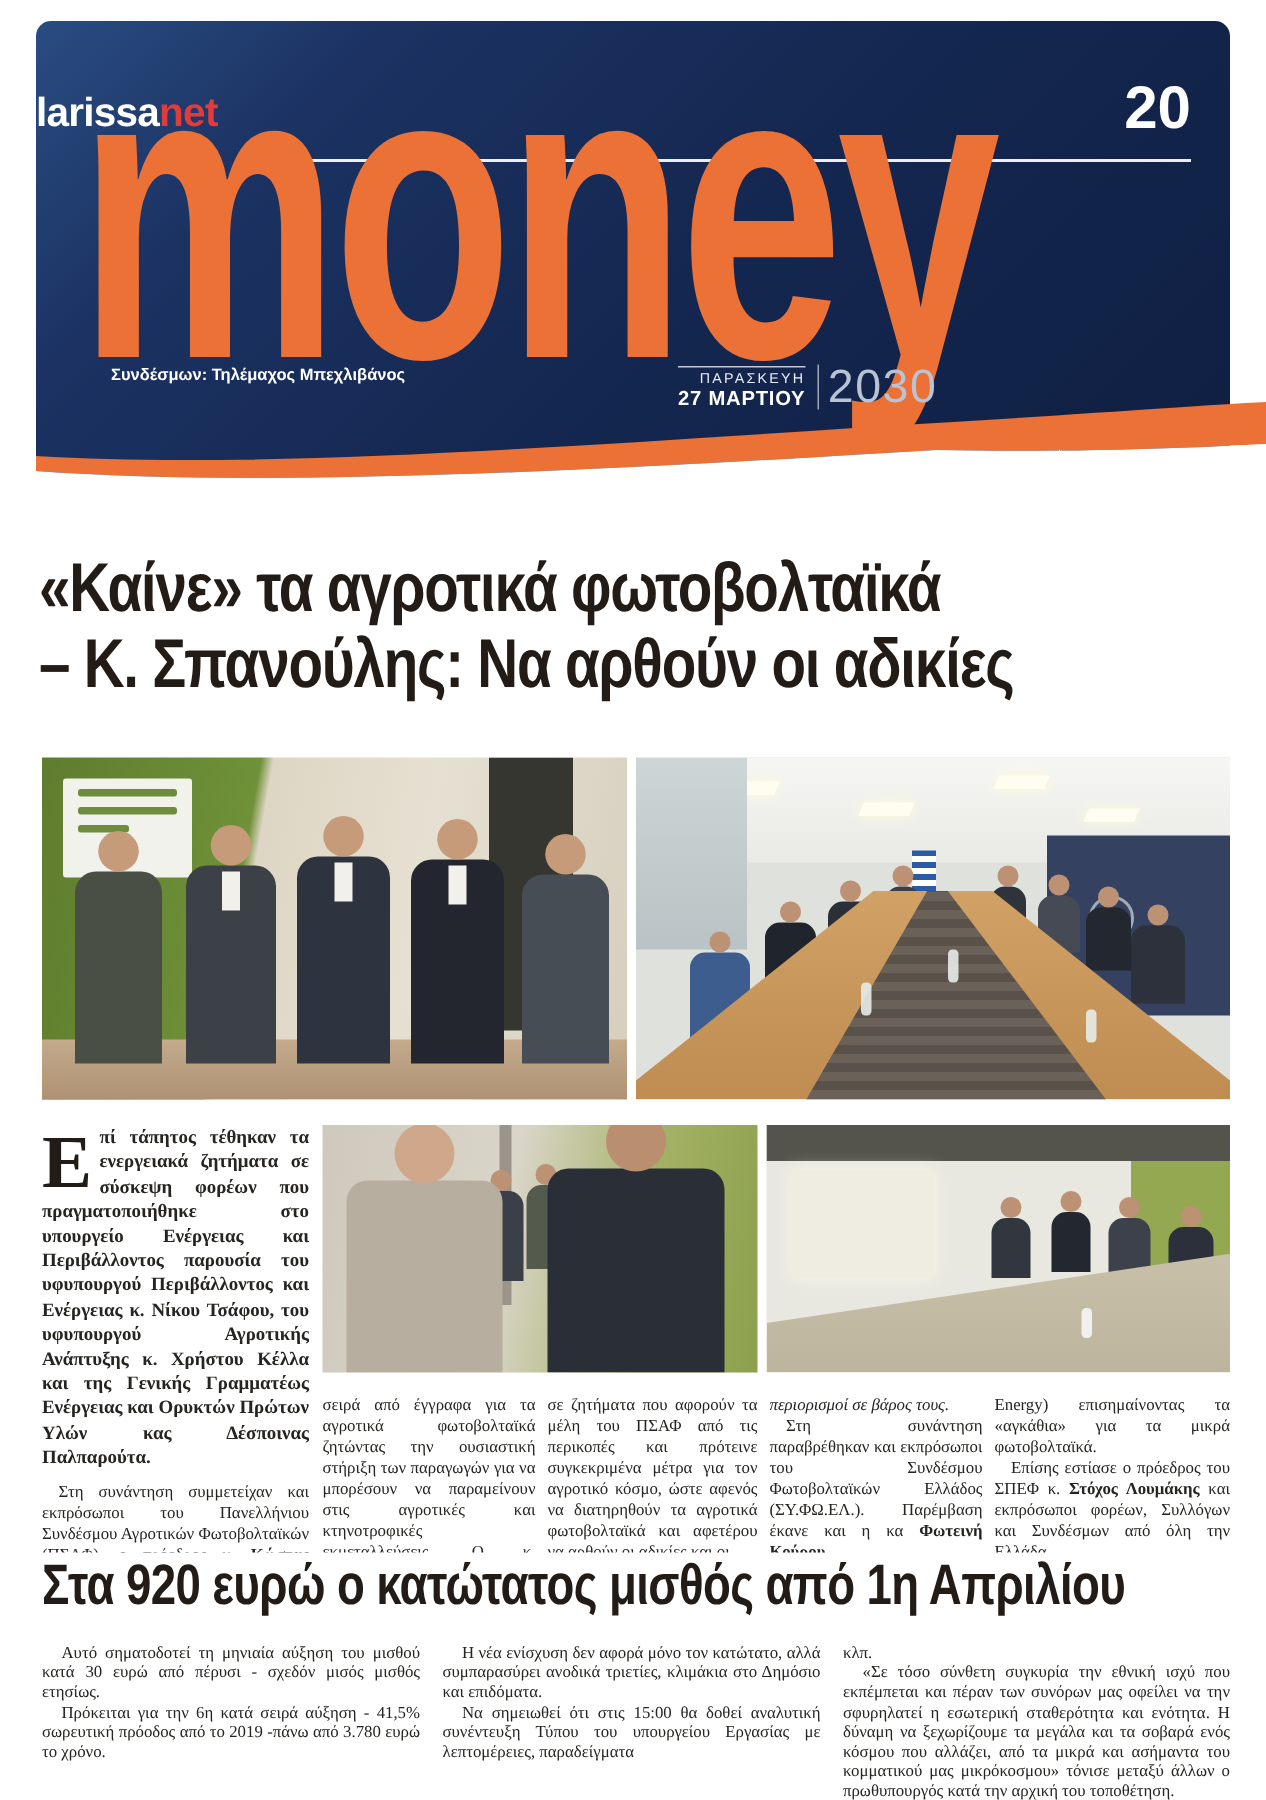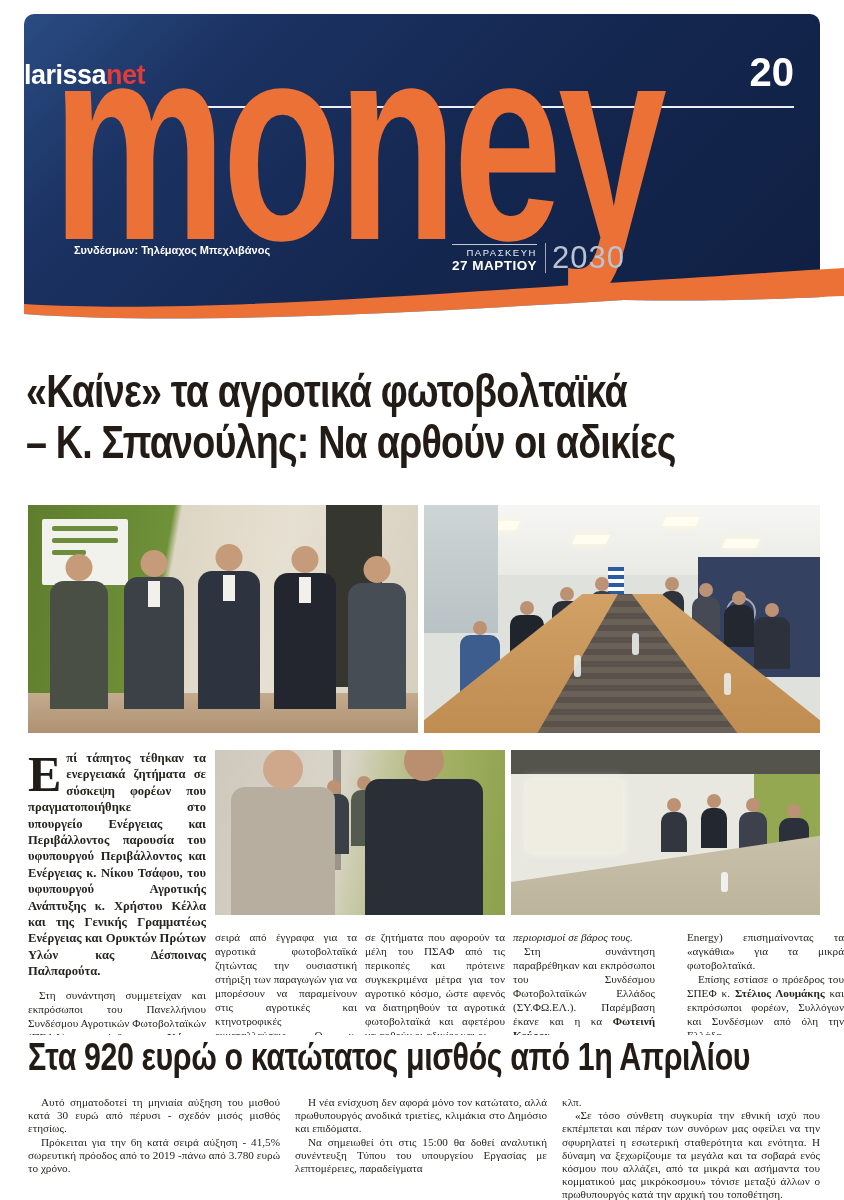--- a/index.html
+++ b/index.html
@@ -240,33 +240,33 @@
 
   <div class="col" style="left:365px;top:930px;width:140px;height:105px;overflow:hidden;">
     <p>σε ζητήματα που αφορούν τα μέλη του ΠΣΑΦ από τις περικοπές και πρότεινε συγκεκριμένα μέτρα για τον αγροτικό κόσμο, ώστε αφενός να διατηρηθούν τα αγροτικά φωτοβολταϊκά και αφετέρου να αρθούν οι αδικίες και οι</p>
   </div>
 
   <div class="col" style="left:513px;top:930px;width:142px;height:105px;overflow:hidden;">
     <p style="margin-bottom:0;font-style:italic;">περιορισμοί σε βάρος τους.</p>
     <p class="ind"><span>Στη συνάντηση παραβρέθηκαν και εκπρόσωποι του Συνδέσμου Φωτοβολταϊκών Ελλάδος (ΣΥ.ΦΩ.ΕΛ.). Παρέμβαση έκανε και η κα </span><span class="bname">Φωτεινή Κούρου</span></p>
   </div>
 
-  <div class="col" style="left:663px;top:930px;width:157px;height:105px;overflow:hidden;margin-left:24px;">
+  <div class="col" style="left:663px;top:930px;width:157px;height:105px;overflow:hidden;">
     <p style="margin-bottom:0;">Energy) επισημαίνοντας τα «αγκάθια» για τα μικρά φωτοβολταϊκά.</p>
-    <p class="ind"><span>Επίσης εστίασε ο πρόεδρος του ΣΠΕΦ κ. </span><span class="bname">Στέλιος Λουμάκης</span><span> και εκπρόσωποι φορέων, Συλλόγων και Συνδέσμων από όλη την Ελλάδα.</span></p>
+    <p class="ind"><span>Επίσης εστίασε ο πρόεδρος του ΣΠΕΦ κ. </span><span class="bname">Στόχος Λουμάκης</span><span> και εκπρόσωποι φορέων, Συλλόγων και Συνδέσμων από όλη την Ελλάδα.</span></p>
   </div>
 
   <div class="headline2">Στα 920 ευρώ ο κατώτατος μισθός από 1η Απριλίου</div>
 
   <div class="bsec" style="left:28px;width:252px;">
     <p>Αυτό σηματοδοτεί τη μηνιαία αύξηση του μισθού κατά 30 ευρώ από πέρυσι - σχεδόν μισός μισθός ετησίως.</p>
     <p>Πρόκειται για την 6η κατά σειρά αύξηση - 41,5% σωρευτική πρόοδος από το 2019 -πάνω από 3.780 ευρώ το χρόνο.</p>
   </div>
   <div class="bsec" style="left:295px;width:252px;">
-    <p>Η νέα ενίσχυση δεν αφορά μόνο τον κατώτατο, αλλά πρωθυπουργός ανοδικά τριετίες, κλιμάκια στο Δημόσιο και επιδόματα.</p>
+    <p>Η νέα ενίσχυση δεν αφορά μόνο τον κατώτατο, αλλά συμπαρασύρει ανοδικά τριετίες, κλιμάκια στο Δημόσιο και επιδόματα.</p>
     <p>Να σημειωθεί ότι στις 15:00 θα δοθεί αναλυτική συνέντευξη Τύπου του υπουργείου Εργασίας με λεπτομέρειες, παραδείγματα</p>
   </div>
   <div class="bsec" style="left:562px;width:258px;">
     <p style="text-indent:0;">κλπ.</p>
     <p>«Σε τόσο σύνθετη συγκυρία την εθνική ισχύ που εκπέμπεται και πέραν των συνόρων μας οφείλει να την σφυρηλατεί η εσωτερική σταθερότητα και ενότητα. Η δύναμη να ξεχωρίζουμε τα μεγάλα και τα σοβαρά ενός κόσμου που αλλάζει, από τα μικρά και ασήμαντα του κομματικού μας μικρόκοσμου» τόνισε μεταξύ άλλων ο πρωθυπουργός κατά την αρχική του τοποθέτηση.</p>
   </div>
 
 </div>
 
 </body></html>

